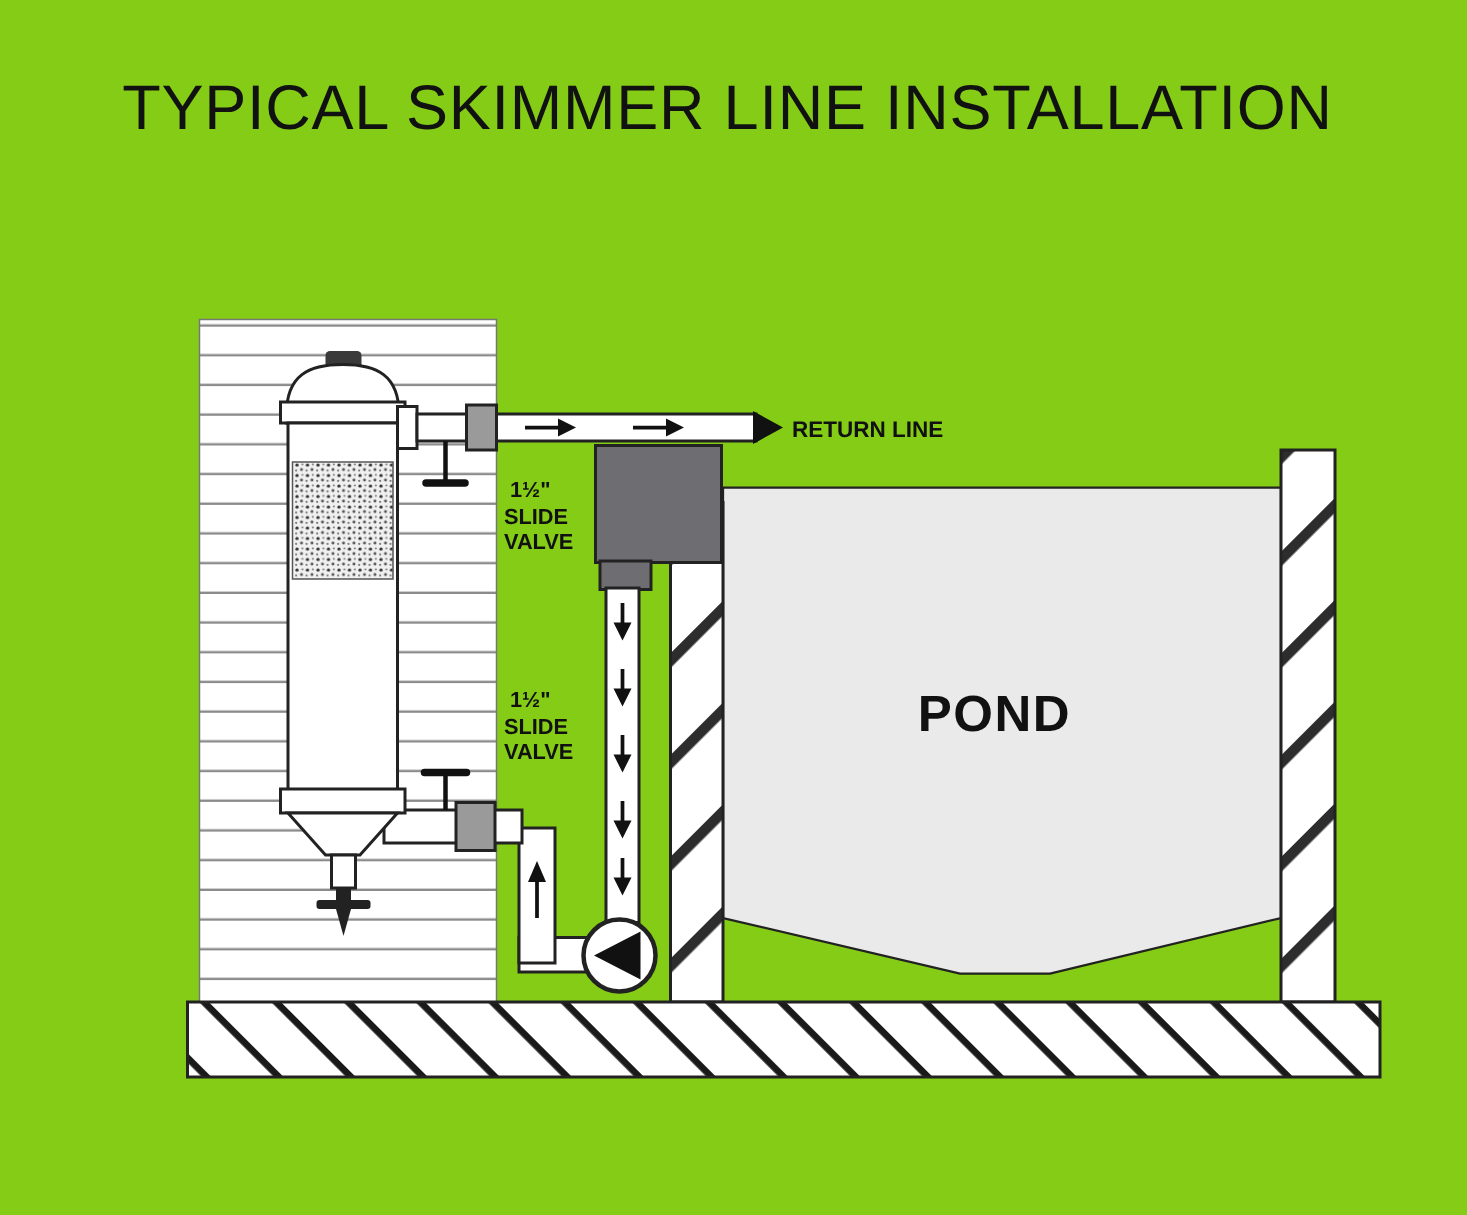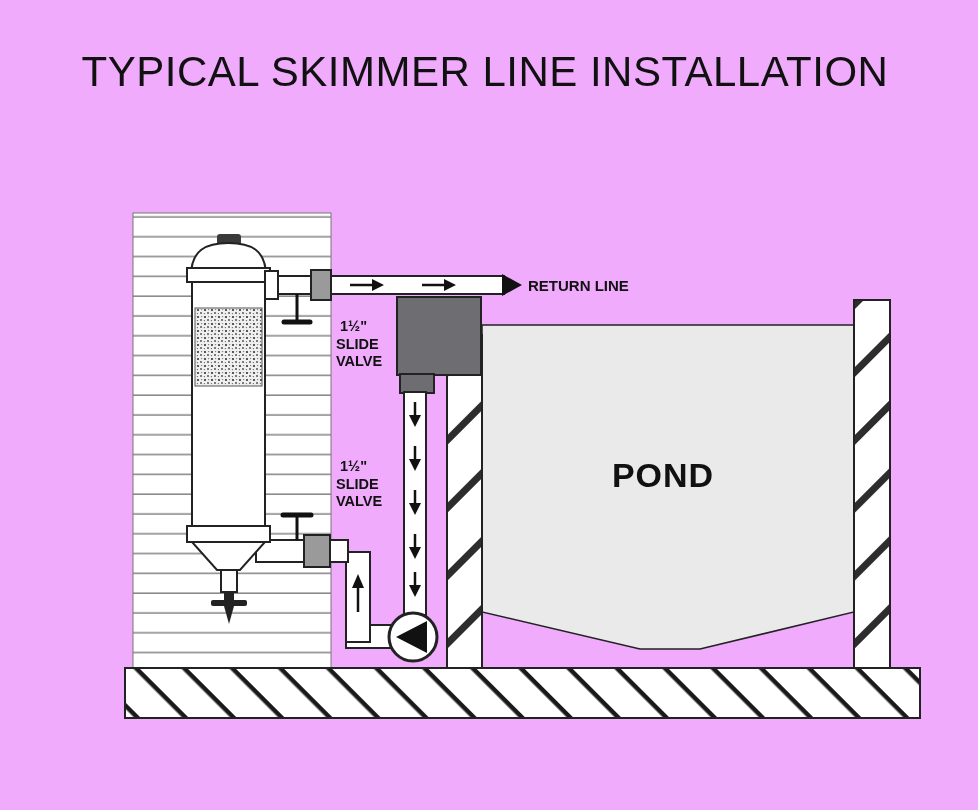--- a/index.html
+++ b/index.html
@@ -1,19 +1,19 @@
 <!DOCTYPE html>
 <html><head>
 <meta charset="utf-8">
 <style>
   html,body { margin:0; padding:0; background:#ffffff; }
   .page {
     position:relative;
     width:978px; height:810px;
-    background:#f0abfc;
+    background:#84cc16;
     font-family:"Liberation Sans", sans-serif;
     overflow:hidden;
   }
   svg text { font-family:"Liberation Sans", sans-serif; fill:#111; }
   .title-text   { font-size:42px; font-weight:500; letter-spacing:0.5px; }
   .pond-text    { font-size:34px; font-weight:700; letter-spacing:1px; }
   .small-label  { font-size:15px; font-weight:700; }
   .valve-label  { font-size:14.5px; font-weight:700; }
 </style>
 </head>

